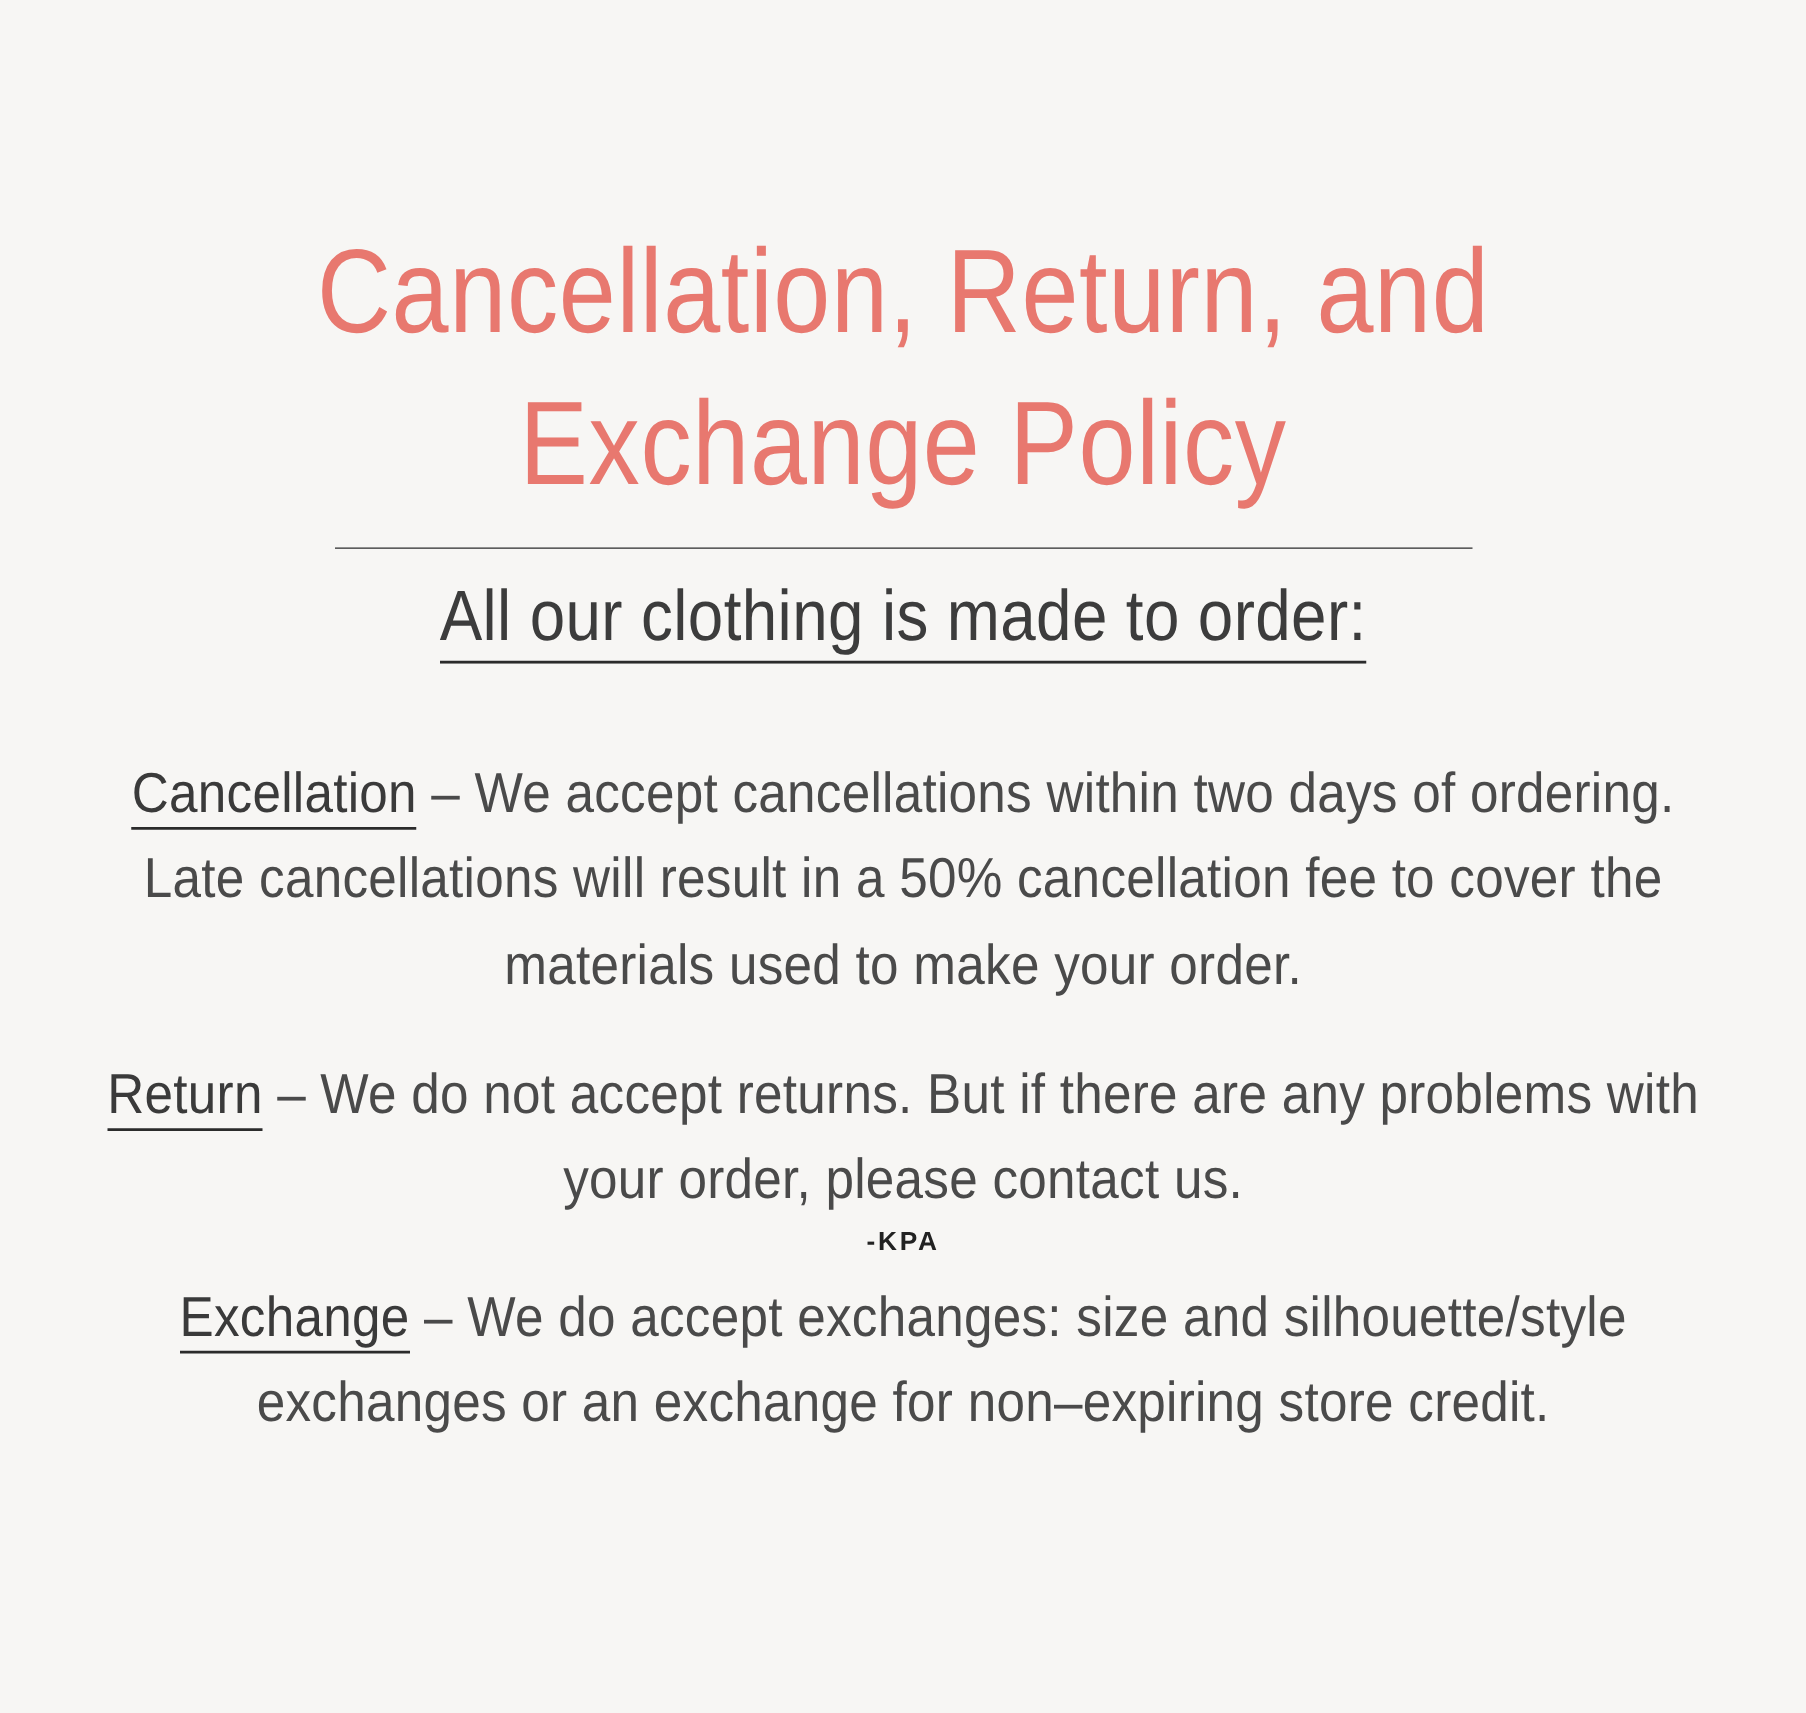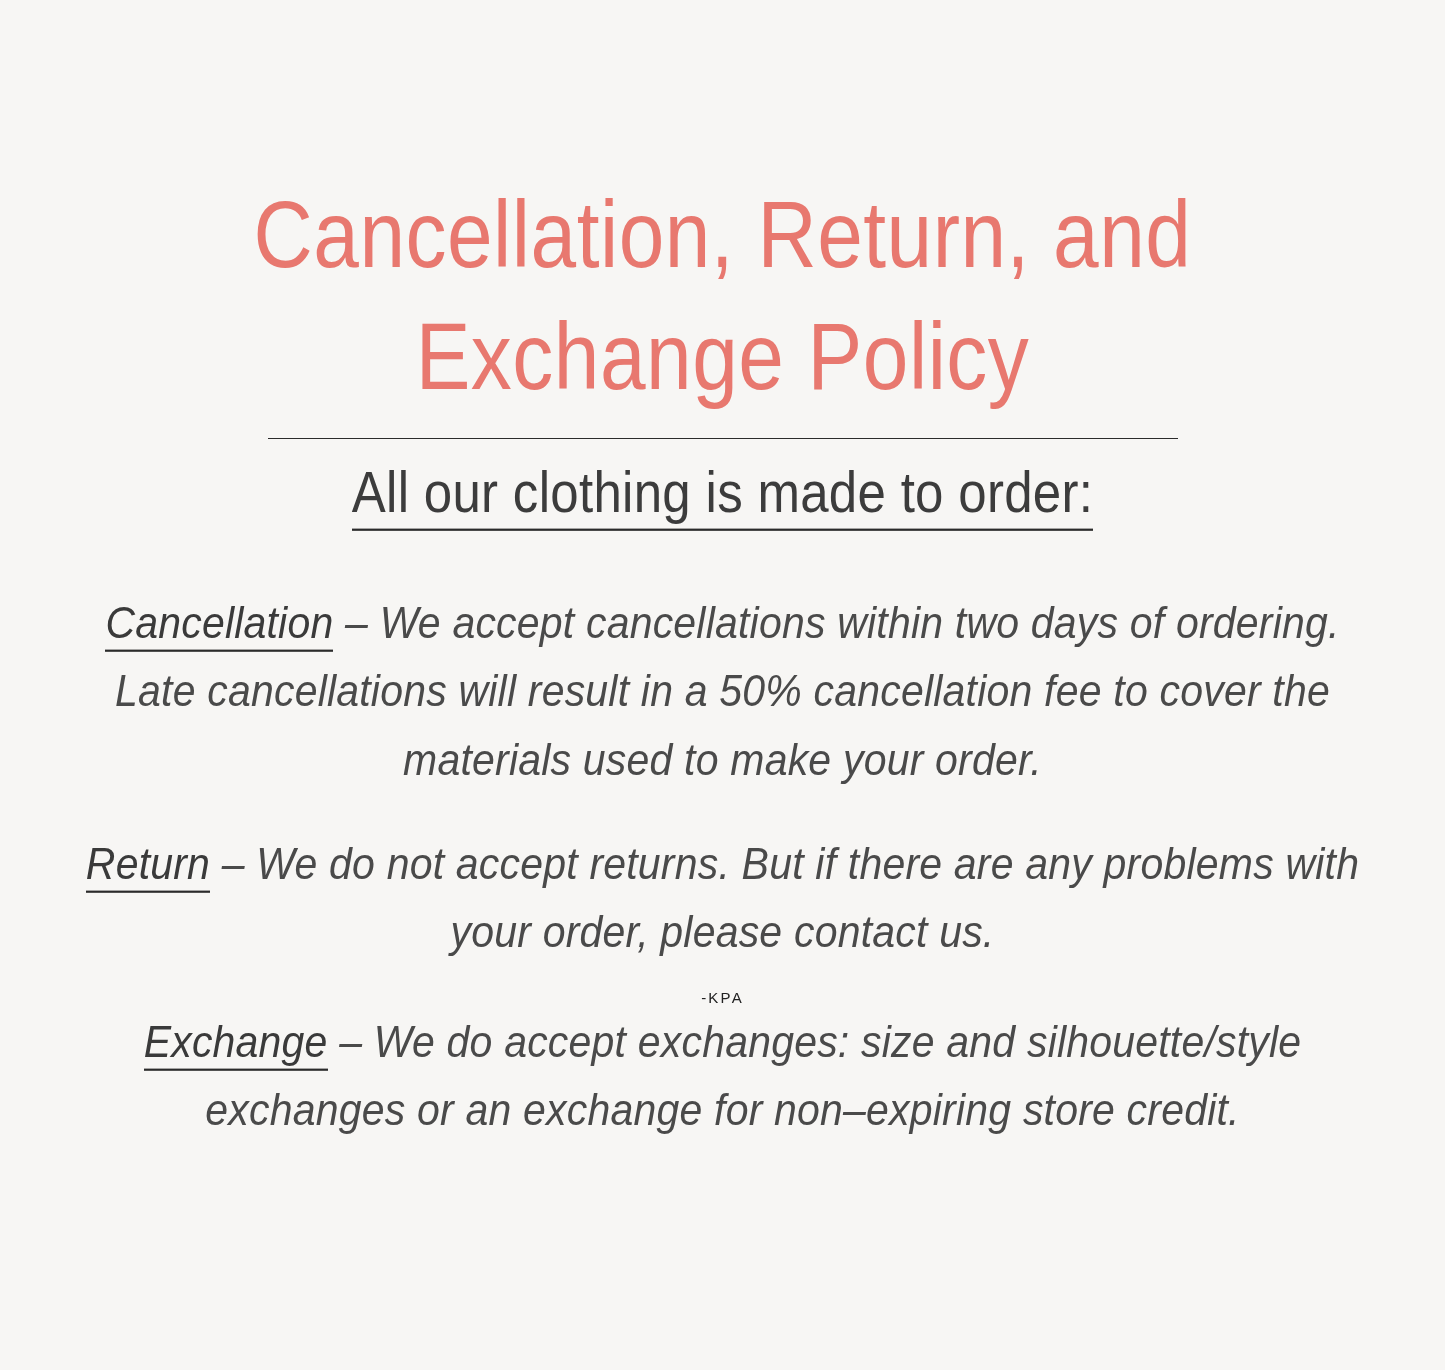--- a/index.html
+++ b/index.html
@@ -54,24 +54,23 @@
     letter-spacing: 0.3px;
     transform: scaleY(1.12);
     transform-origin: top center;
   }
   .subtitle .u {
     border-bottom: 2px solid #2b2b2b;
     padding-bottom: 4px;
   }
 
   .body-block {
-    margin: 4px auto;
+    margin: 16px auto;
     width: 1320px;
     padding-top: 68px;
-    font-style: italic;
   }
 
   .para {
     margin: 0 0 54px 0;
     text-align: center;
     color: #4a4a4a;
     font-weight: 300;
     font-size: 41px;
     line-height: 1.52;
     letter-spacing: 0.2px;
@@ -95,22 +94,22 @@
   }
   .footer-line1 {
     color: #222222;
     font-size: 16px;
     font-weight: 700;
     letter-spacing: 2.4px;
     margin: 0;
   }
   .footer-line2 {
     color: #222222;
-    font-size: 15px;
-    font-weight: 400;
+    font-size: 21px;
+    font-weight: 700;
     letter-spacing: 2.2px;
     margin: 6px 0 0 0;
   }
 </style>
 </head>
 <body>
 
 <div class="page">
 
   <h1 class="title">Cancellation, Return, and Exchange Policy</h1>

